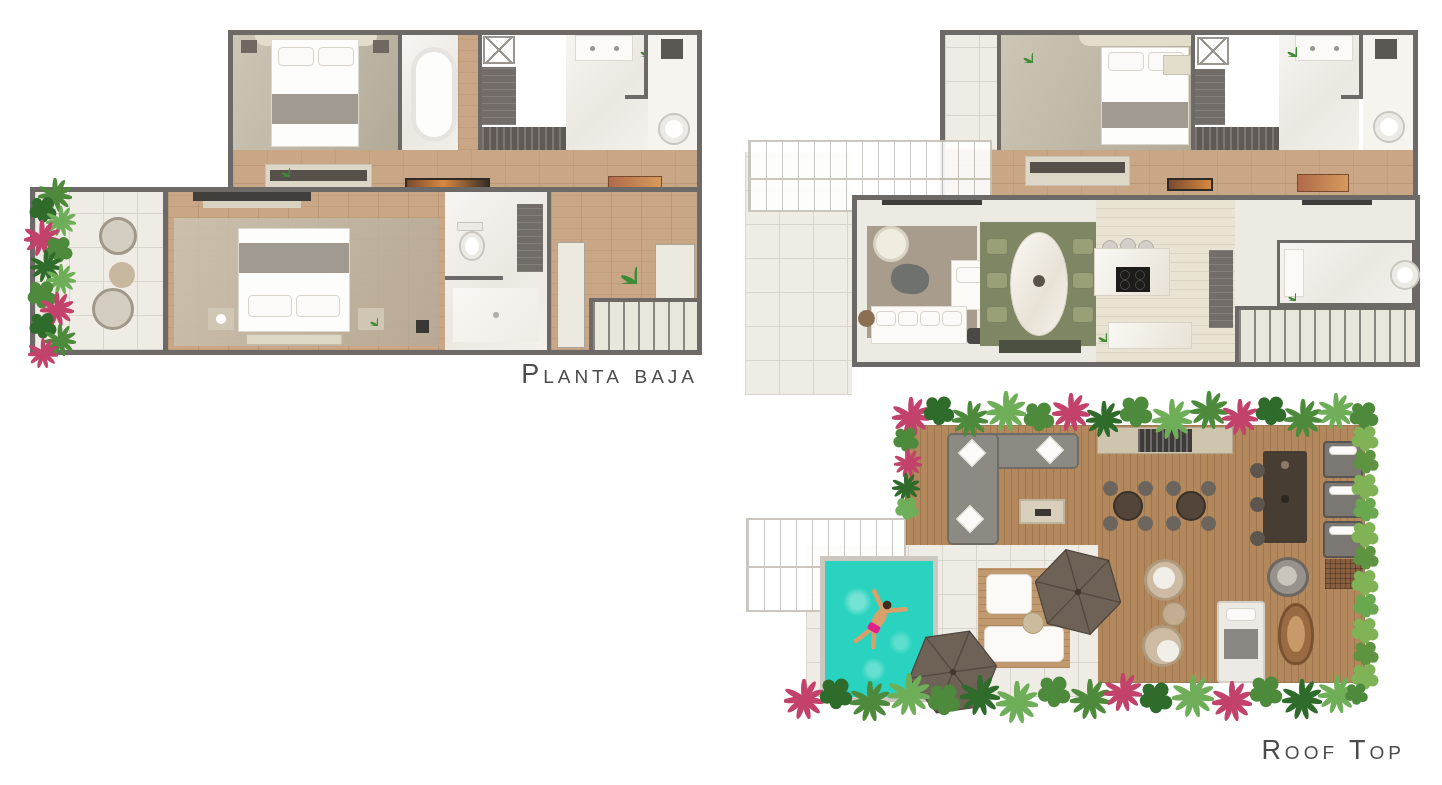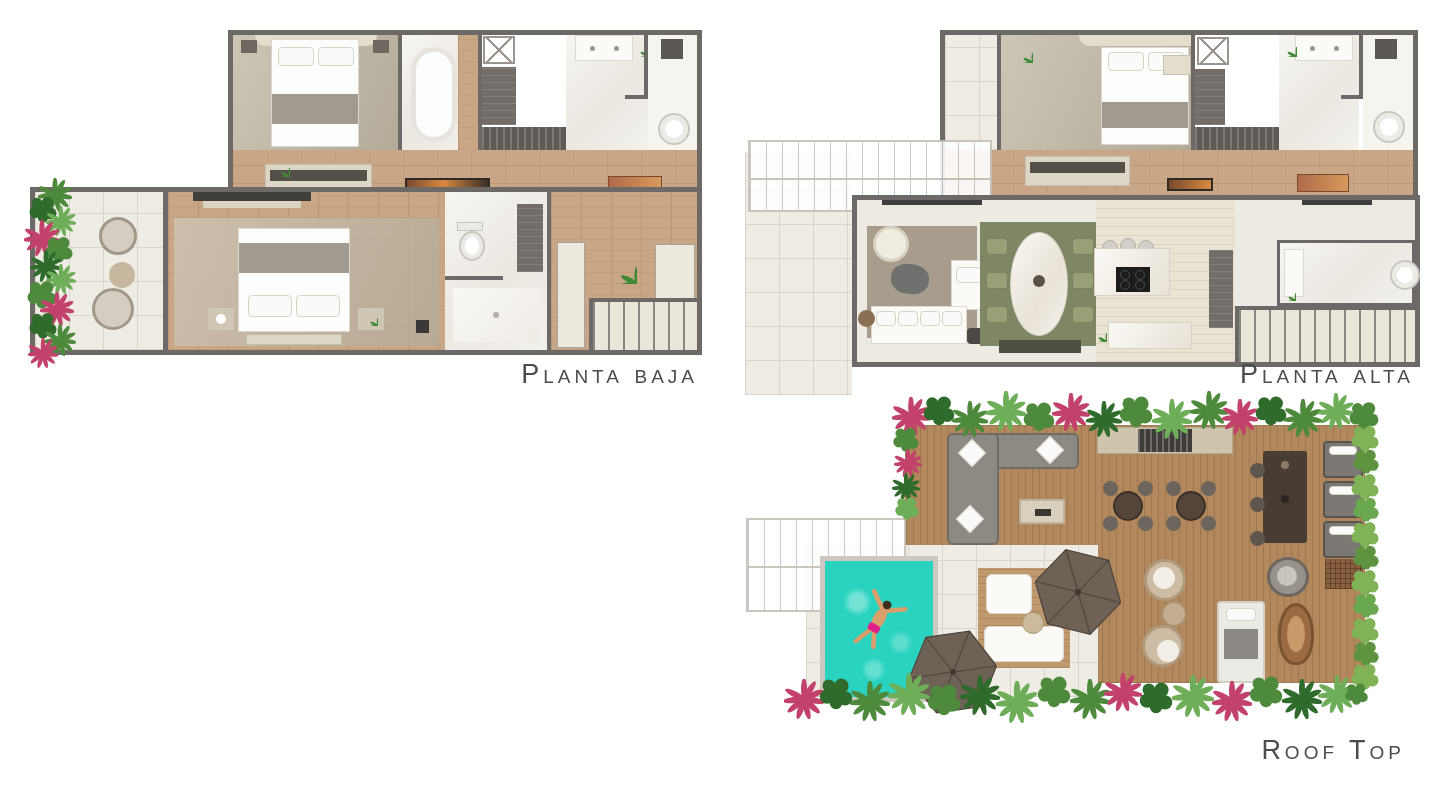--- a/index.html
+++ b/index.html
@@ -335,21 +335,20 @@
           <div class="abs" style="left:0px;top:42px;width:16px;height:16px">
             <svg viewBox="-10 -10 20 20">
                 <use href="#palm" fill="#3f8a34"></use>
               </svg>
           </div>
         </div>
         <div class="abs stairs" style="left:378px;top:106px;width:180px;height:56px;border-top:4px solid var(--wall);border-left:4px solid var(--wall)"></div>
       </div>
     </div>
 
-    <div class="plan-label" style="right:6px;top:331px">Planta alta</div>
   </section>
 
   <section class="plan" id="plan-roof" style="left:740px;top:393px;width:675px;height:385px">
 
     <div class="abs deckf" style="left:165px;top:32px;width:460px;height:258px;border:1px solid #9c7a52;box-sizing:border-box"></div>
     <div class="abs tileL" style="left:66px;top:152px;width:292px;height:152px"></div>
     <div class="abs outline-stairs" style="left:6px;top:125px;width:160px;height:94px">
       <div class="abs" style="left:0;top:46px;width:156px;height:2px;background:#c6c2ba"></div>
     </div>
 

